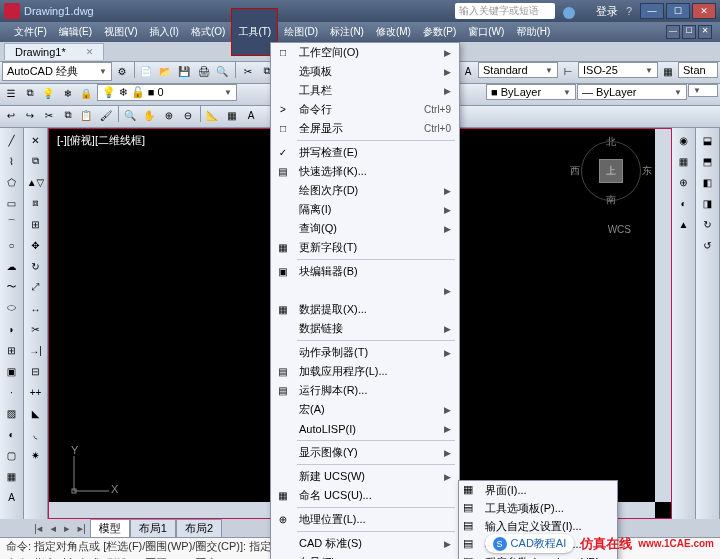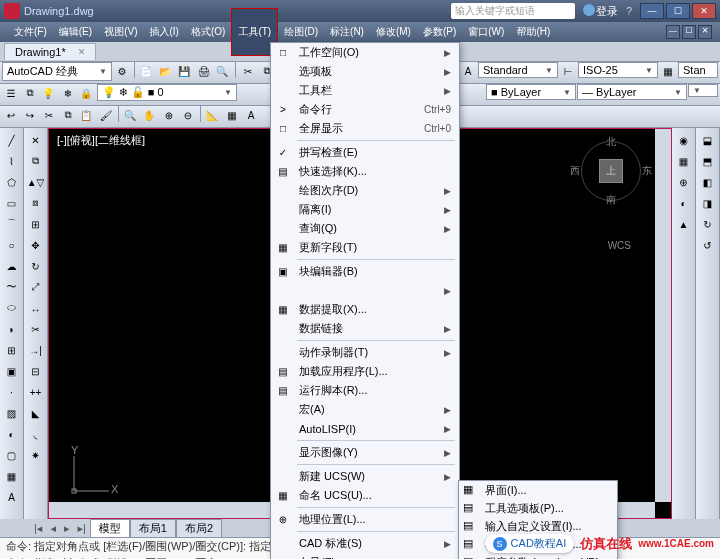--- a/index.html
+++ b/index.html
@@ -1,51 +1,51 @@
 <!DOCTYPE html>
 <html><head>
 <meta charset="utf-8">
 <style>
 *{margin:0;padding:0;box-sizing:border-box;font-family:"Microsoft YaHei",SimSun,sans-serif;font-size:11px;user-select:none}
 body{background:#8b9bad;width:720px;height:559px;overflow:hidden;position:relative}
 .titlebar{height:22px;background:linear-gradient(#5a6d8a,#3d4f6a);display:flex;align-items:center;color:#fff;padding:0 4px}
 .titlebar .logo{width:16px;height:16px;background:#c41e3a;border-radius:2px;margin-right:4px}
 .titlebar .title-text{flex:1;text-align:left;color:#cfe0ff}
-.titlebar .search-box{background:#fff;color:#999;padding:1px 4px;width:124px;font-size:10px;border-radius:2px}
-.titlebar .login{margin:0 8px;display:flex;align-items:flex-start;gap:1px}
+.titlebar .search-box{background:#fff;color:#999;padding:1px 4px;width:100px;font-size:10px;border-radius:2px}
+.titlebar .login{margin:0 8px;display:flex;align-items:flex-end;gap:21px}
 .titlebar .login-ico{width:12px;height:12px;background:#6fa8dc;border-radius:50%}
 .titlebar .win-btn{width:24px;height:16px;background:#4a6a9a;margin-left:2px;border:1px solid #2a3a5a;display:flex;align-items:center;justify-content:center;color:#fff;font-size:9px}
 .titlebar .close{background:#c0504d}
 .menubar{height:20px;background:linear-gradient(#6a7d9a,#4d5f7a);display:flex;align-items:center;color:#fff;padding:0 8px}
 .menubar span{padding:16px 6px;cursor:pointer;font-size:10px}
 .menubar span.hl{border:1px solid #c00;background:#3a4a6a}
 .menubar .doc-close{margin-left:auto;display:flex;gap:2px}
 .menubar .doc-close span{width:14px;height:14px;background:#5a6d8a;border:1px solid #2a3a5a;font-size:8px;text-align:center;padding:0}
 .tabbar{height:20px;background:#c8d0dc;display:flex;align-items:center;padding:0 4px;border-bottom:1px solid #8a96a8}
-.tab{background:#e8eef6;border:1px solid #a0acc0;border-bottom:none;padding:2px 10px;font-size:11px;display:flex;align-items:center;gap:12px}
+.tab{background:#e8eef6;border:1px solid #a0acc0;border-bottom:none;padding:2px 10px;font-size:11px;display:flex;align-items:center;gap:20px}
 .tab .x{color:#888;font-size:9px}
 .toolbar{height:22px;background:linear-gradient(#e8eef6,#c8d0dc);display:flex;align-items:flex-start;padding:0 2px;border-bottom:1px solid #8a96a8;gap:1px}
 .tb-btn{width:18px;height:18px;border:1px solid transparent;display:flex;align-items:center;justify-content:center;font-size:10px}
 .tb-sep{width:1px;height:16px;background:#8a96a8;margin:0 2px}
 .tb-combo{background:#fff;border:1px solid #8a96a8;padding:1px 4px;font-size:10px;min-width:80px;display:flex;align-items:center;justify-content:space-between}
 .tb-combo .arr{font-size:8px;color:#555}
 .workspace{display:flex;height:calc(100% - 168px);background:#c8d0dc}
 .vtb{width:24px;background:linear-gradient(90deg,#e8eef6,#c8d0dc);display:flex;flex-direction:column;border-right:1px solid #8a96a8;padding-top:2px;gap:1px}
 .vtb .tb-btn{width:20px;height:20px;margin:0 auto}
 .canvas-area{flex:1;background:#000;position:relative;border:1px solid #be185d}
 .viewlabel{position:absolute;top:4px;left:8px;color:#fff;font-size:11px}
 .ucs{position:absolute;bottom:20px;left:20px}
 .ucs svg{width:50px;height:50px}
 .compass{position:absolute;top:8px;right:30px;color:#888;text-align:center}
 .compass .ring{width:60px;height:60px;border:1px solid #444;border-radius:50%;position:relative;margin:4px auto}
 .compass .cube{position:absolute;top:50%;left:50%;transform:translate(-50%,-50%);width:24px;height:24px;background:#666;border:1px solid #888;color:#ccc;font-size:10px;display:flex;align-items:center;justify-content:center}
 .compass .lbl{font-size:10px;color:#888;position:absolute}
 .scroll-v{position:absolute;right:0;top:0;bottom:16px;width:16px;background:#d0d8e4}
 .scroll-h{position:absolute;bottom:0;left:0;right:16px;height:16px;background:#d0d8e4}
-.wcs{position:absolute;top:111px;right:40px;color:#888;font-size:10px}
+.wcs{position:absolute;top:95px;right:40px;color:#888;font-size:10px}
 .menu-popup{position:absolute;top:42px;left:270px;width:190px;background:#f4f6fb;border:1px solid #8a96a8;box-shadow:2px 2px 6px rgba(0,0,0,.3);z-index:100}
 .menu-popup .mi{display:flex;align-items:center;padding:2px 8px 2px 28px;position:relative;font-size:11px;height:19px}
 .menu-popup .mi .ico{position:absolute;left:4px;width:16px;height:16px;display:flex;align-items:center;justify-content:center;font-size:10px}
 .menu-popup .mi .arr{margin-left:auto;font-size:9px;color:#555}
 .menu-popup .mi .sc{margin-left:auto;font-size:10px;color:#555}
 .menu-popup .msep{height:1px;background:#c0c8d8;margin:2px 4px 2px 26px}
 .submenu{position:absolute;top:480px;left:458px;width:160px;background:#f4f6fb;border:1px solid #8a96a8;box-shadow:2px 2px 6px rgba(0,0,0,.3);z-index:101}
 .submenu .mi{display:flex;align-items:center;padding:2px 8px 2px 26px;position:relative;font-size:11px;height:18px}
 .submenu .mi .ico{position:absolute;left:4px;width:14px;height:14px}
 .layout-tabs{height:18px;background:#c8d0dc;display:flex;align-items:center;padding-left:30px;gap:0;font-size:10px}

